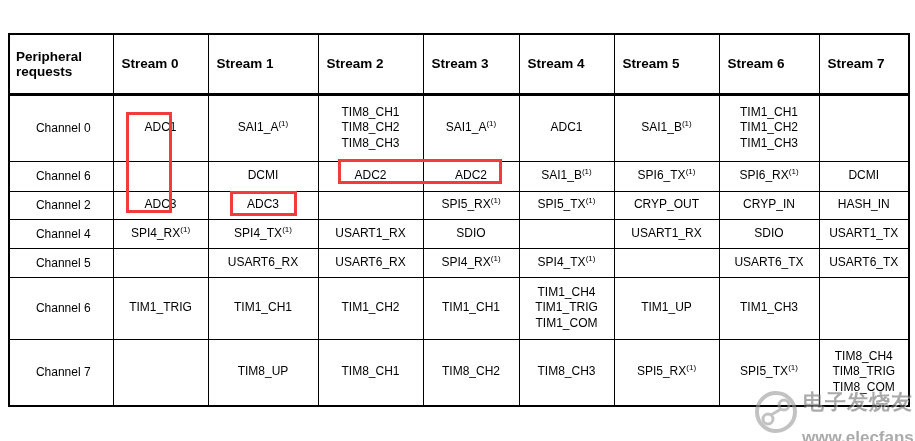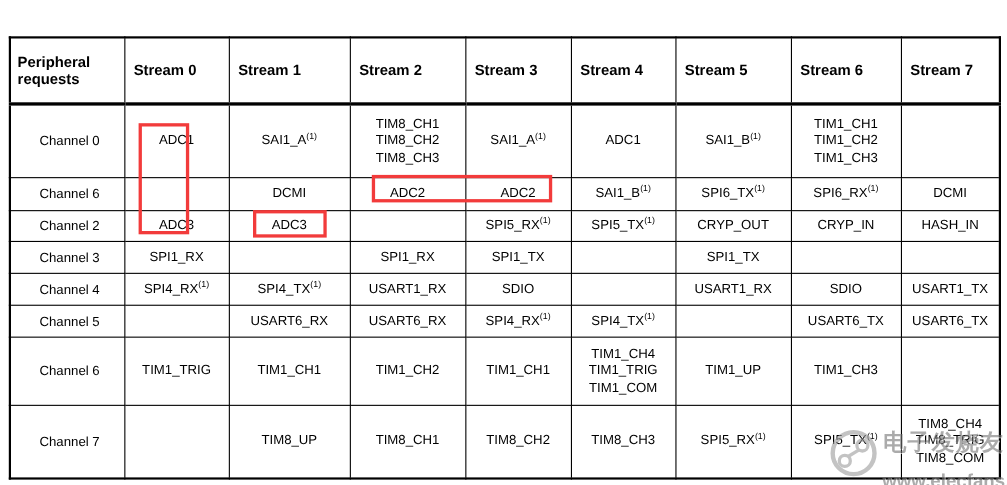--- a/index.html
+++ b/index.html
@@ -157,47 +157,20 @@
             <div class="cl">CRYP_OUT</div>
           </td>
           <td>
             <div class="cl">CRYP_IN</div>
           </td>
           <td>
             <div class="cl">HASH_IN</div>
           </td>
         </tr>
         <tr style="height: 29px;">
-          <td class="rowlabel">Channel 3</td>
-          <td>
-            <div class="cl">SPI1_RX</div>
-          </td>
-          <td>
-            <div class="cl"></div>
-          </td>
-          <td>
-            <div class="cl">SPI1_RX</div>
-          </td>
-          <td>
-            <div class="cl">SPI1_TX</div>
-          </td>
-          <td>
-            <div class="cl"></div>
-          </td>
-          <td>
-            <div class="cl">SPI1_TX</div>
-          </td>
-          <td>
-            <div class="cl"></div>
-          </td>
-          <td>
-            <div class="cl"></div>
-          </td>
-        </tr>
-        <tr style="height: 29px;">
           <td class="rowlabel">Channel 4</td>
           <td>
             <div class="cl">SPI4_RX<sup>(1)</sup></div>
           </td>
           <td>
             <div class="cl">SPI4_TX<sup>(1)</sup></div>
           </td>
           <td>
             <div class="cl">USART1_RX</div>
           </td>

